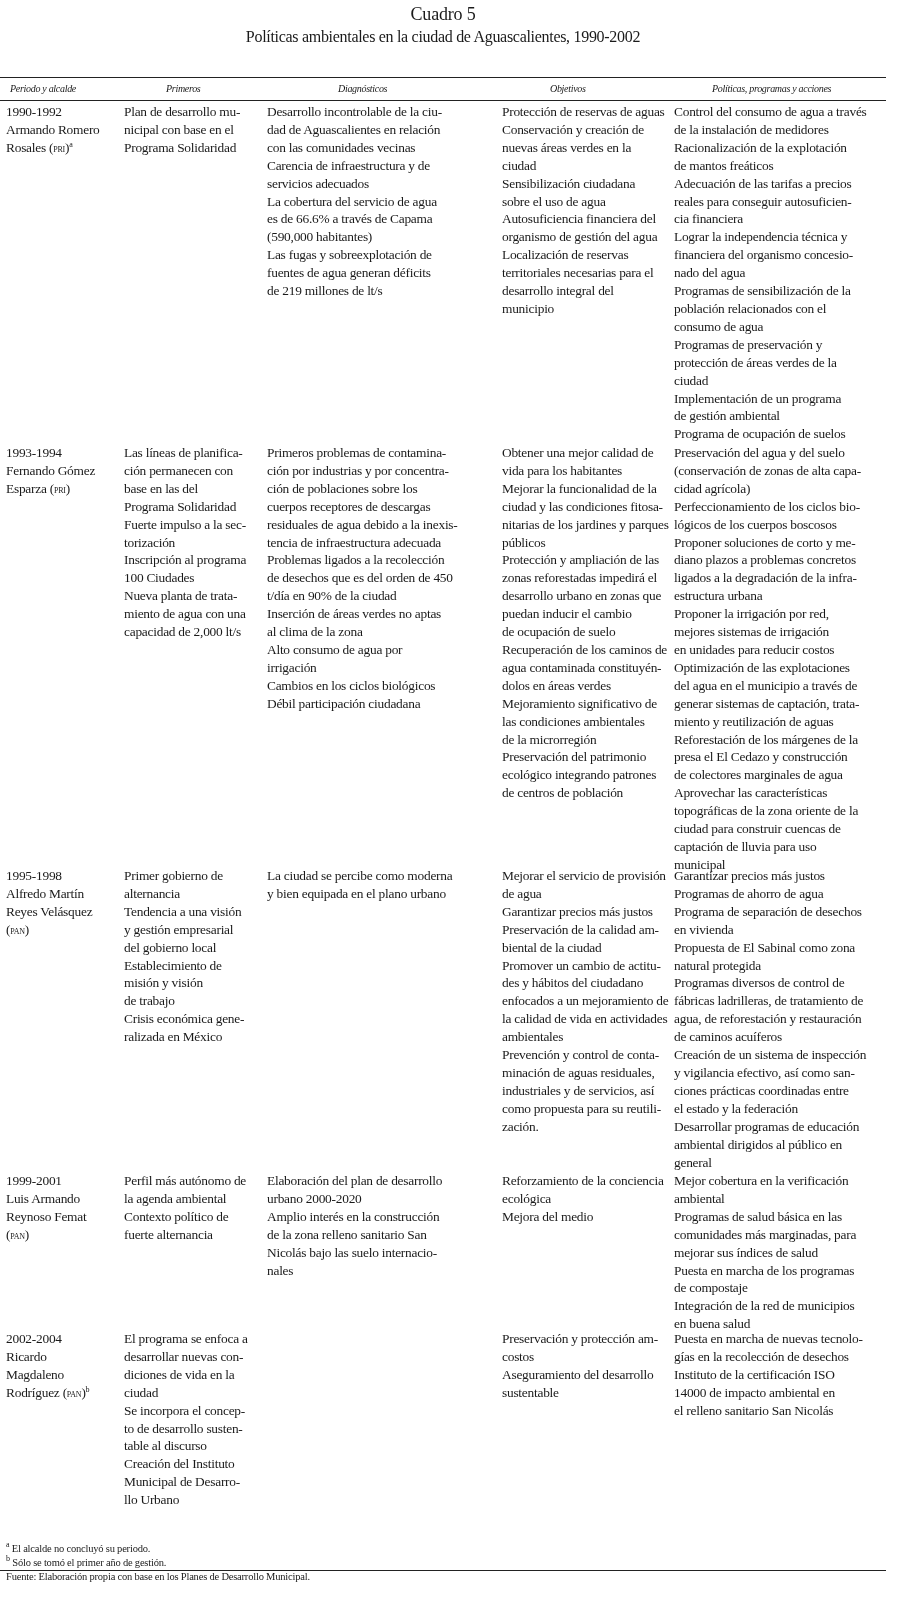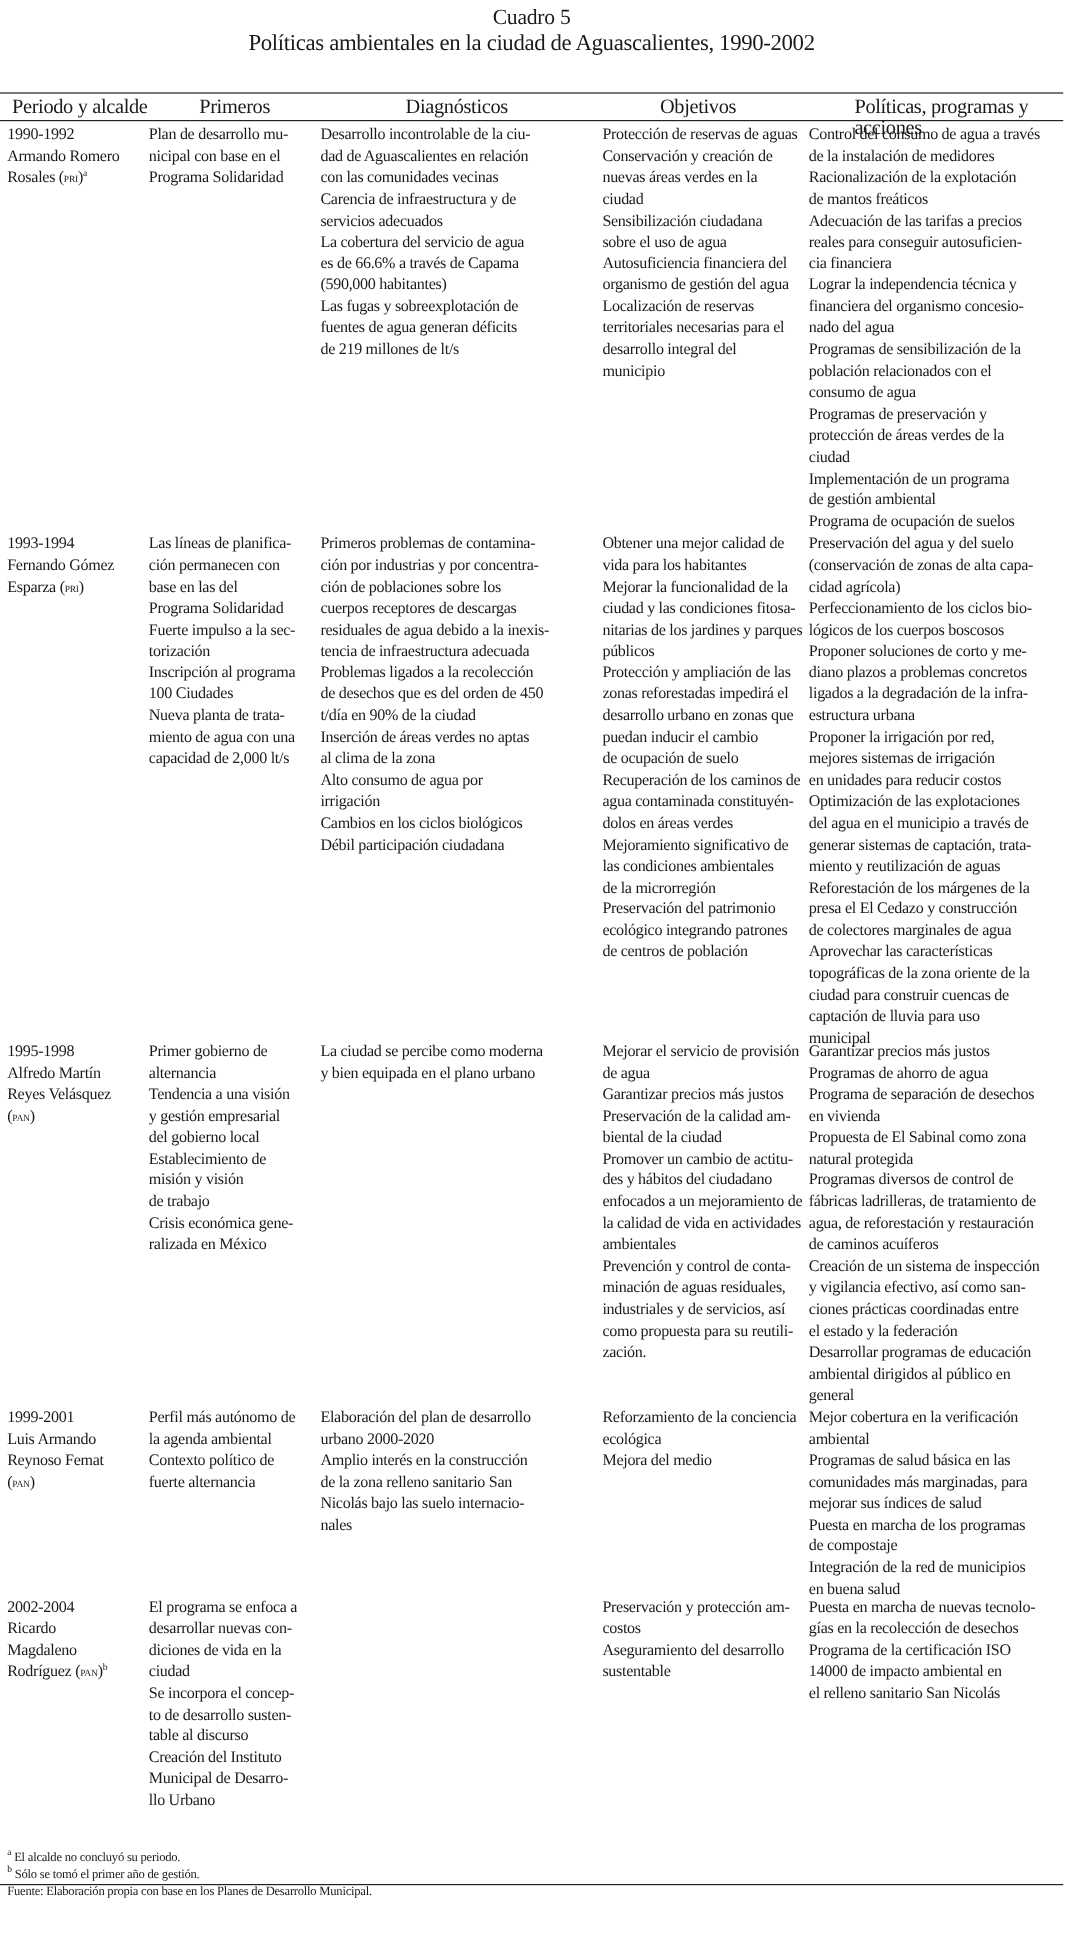--- a/index.html
+++ b/index.html
@@ -2,26 +2,26 @@
 <html><head>
 <meta charset="utf-8">
 <style>
   html, body { margin: 0; padding: 0; background: #ffffff; }
   body {
     width: 901px; height: 1622px; overflow: hidden; position: relative;
     font-family: "Liberation Serif", "DejaVu Serif", serif; color: #1a1a1a;
   }
   .title-block { position: absolute; top: 0; left: 0; width: 886px; text-align: center; }
   .cuadro { font-size: 18px; line-height: 24px; padding-top: 2px; letter-spacing: -0.2px; }
-  .title { font-size: 19px; line-height: 22px; letter-spacing: -0.3px; }
+  .title { font-size: 16px; line-height: 22px; letter-spacing: -0.3px; }
   .rule { position: absolute; left: 0; width: 886px; border-top: 1.2px solid #222; }
   .rule.top { top: 77px; }
   .rule.head { top: 100px; border-top-width: 1px; }
   .rule.bottom { top: 1570px; }
-  .hdr { position: absolute; top: 80px; font-size: 17px; line-height: 18px; letter-spacing: -0.3px; }
+  .hdr { position: absolute; top: 80px; font-style: italic; font-size: 10px; line-height: 18px; letter-spacing: -0.3px; }
   .hdr.c0 { left: 10px; }
   .hdr.c1 { left: 166px; }
   .hdr.c2 { left: 338px; }
   .hdr.c3 { left: 550px; }
   .hdr.c4 { left: 712px; }
   .row { position: absolute; left: 0; width: 886px; }
   .cell { position: absolute; top: 0; font-size: 13.4px; line-height: 17.9px; letter-spacing: -0.25px; white-space: pre; }
   .cell .ln { display: block; }
   .c0 { left: 6px; }
   .c1 { left: 124px; }
@@ -75,21 +75,21 @@
       <div class="cell c1"><span class="ln">Perfil más autónomo de</span><span class="ln">la agenda ambiental</span><span class="ln">Contexto político de</span><span class="ln">fuerte alternancia</span></div>
       <div class="cell c2"><span class="ln">Elaboración del plan de desarrollo</span><span class="ln">urbano 2000-2020</span><span class="ln">Amplio interés en la construcción</span><span class="ln">de la zona relleno sanitario San</span><span class="ln">Nicolás bajo las suelo internacio-</span><span class="ln">nales</span></div>
       <div class="cell c3"><span class="ln">Reforzamiento de la conciencia</span><span class="ln">ecológica</span><span class="ln">Mejora del medio</span></div>
       <div class="cell c4"><span class="ln">Mejor cobertura en la verificación</span><span class="ln">ambiental</span><span class="ln">Programas de salud básica en las</span><span class="ln">comunidades más marginadas, para</span><span class="ln">mejorar sus índices de salud</span><span class="ln">Puesta en marcha de los programas</span><span class="ln">de compostaje</span><span class="ln">Integración de la red de municipios</span><span class="ln">en buena salud</span></div>
     </div>
     <div class="row" style="top: 1330px;">
       <div class="cell c0"><span class="ln">2002-2004</span><span class="ln">Ricardo</span><span class="ln">Magdaleno</span><span class="ln">Rodríguez (<span class="sc">pan</span>)<sup>b</sup></span></div>
       <div class="cell c1"><span class="ln">El programa se enfoca a</span><span class="ln">desarrollar nuevas con-</span><span class="ln">diciones de vida en la</span><span class="ln">ciudad</span><span class="ln">Se incorpora el concep-</span><span class="ln">to de desarrollo susten-</span><span class="ln">table al discurso</span><span class="ln">Creación del Instituto</span><span class="ln">Municipal de Desarro-</span><span class="ln">llo Urbano</span></div>
       <div class="cell c2"></div>
       <div class="cell c3"><span class="ln">Preservación y protección am-</span><span class="ln">costos</span><span class="ln">Aseguramiento del desarrollo</span><span class="ln">sustentable</span></div>
-      <div class="cell c4"><span class="ln">Puesta en marcha de nuevas tecnolo-</span><span class="ln">gías en la recolección de desechos</span><span class="ln">Programa de la certificación ISO</span><span class="ln">14000 de impacto ambiental en</span><span class="ln">el relleno sanitario San Nicolás</span></div>
+      <div class="cell c4"><span class="ln">Puesta en marcha de nuevas tecnolo-</span><span class="ln">gías en la recolección de desechos</span><span class="ln">Instituto de la certificación ISO</span><span class="ln">14000 de impacto ambiental en</span><span class="ln">el relleno sanitario San Nicolás</span></div>
     </div>
   </div>
 
 <div class="rule bottom"></div>
 
 <div class="notes">
   <div><sup>a</sup> <span>El alcalde no concluyó su periodo.</span></div>
   <div><sup>b</sup> <span>Sólo se tomó el primer año de gestión.</span></div>
   <div>Fuente: Elaboración propia con base en los Planes de Desarrollo Municipal.</div>
 </div>

